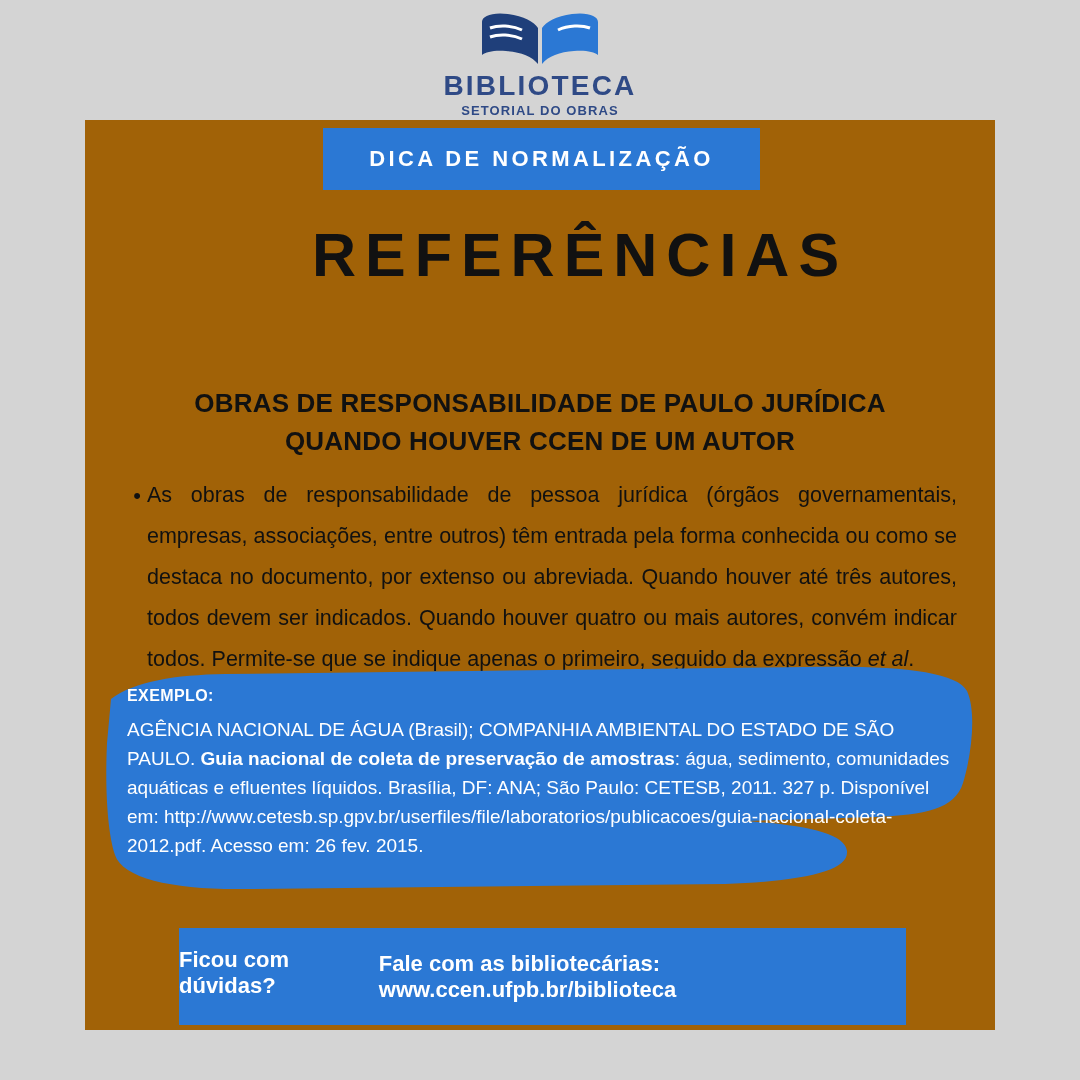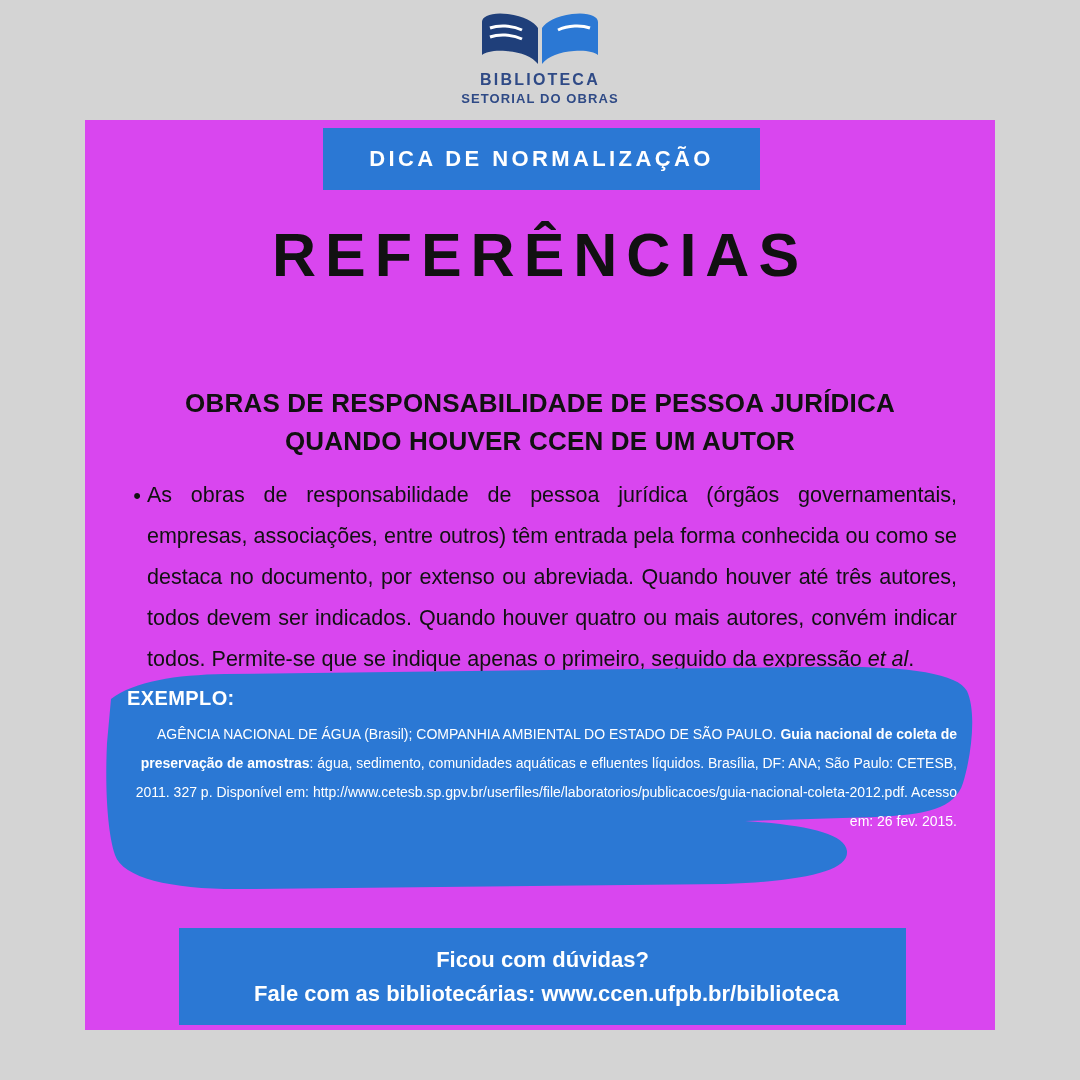--- a/index.html
+++ b/index.html
@@ -27,21 +27,21 @@
     align-items: center;
     justify-content: flex-start;
   }
   .logo-mark {
     width: 132px;
     height: 62px;
     position: relative;
   }
   .logo-mark svg { display: block; }
   .logo-title {
-    font-size: 16px;
+    font-size: 28px;
     font-weight: bold;
     letter-spacing: 2.2px;
     color: #2f4a86;
     margin-top: 2px;
     line-height: 1;
   }
   .logo-sub {
     font-size: 13px;
     font-weight: bold;
     letter-spacing: 1.1px;
@@ -50,21 +50,21 @@
     line-height: 1;
   }
 
   
   .card {
     position: absolute;
     left: 85px;
     top: 120px;
     width: 910px;
     height: 910px;
-    background: #d946ef;
+    background: #a16207;
   }
 
   .banner {
     position: absolute;
     left: 238px;
     top: 8px;
     width: 437px;
     height: 62px;
     background: #2b78d4;
     display: flex;
@@ -82,20 +82,21 @@
     position: absolute;
     left: 0;
     top: 100px;
     width: 910px;
     text-align: center;
     color: #111111;
     font-size: 61px;
     font-weight: bold;
     letter-spacing: 9px;
     line-height: 1.16;
+    padding-left: 40px;
   }
   .headline .l2 { display: block; }
 
   .subhead {
     position: absolute;
     left: 0;
     top: 265px;
     width: 910px;
     text-align: center;
     color: #111111;
@@ -144,44 +145,43 @@
     width: 870px;
     height: 225px;
   }
   .example-inner {
     position: absolute;
     left: 22px;
     top: 22px;
     width: 830px;
   }
   .example-title {
-    font-size: 20px;
+    font-size: 16px;
     font-weight: bold;
     color: #ffffff;
     margin-bottom: 10px;
     letter-spacing: 0.4px;
   }
   .example-body {
-    font-size: 14px;
+    font-size: 19px;
     line-height: 29px;
     color: #ffffff;
-    text-align: right;
   }
   .example-body b { font-weight: bold; }
 
   
   .footer {
     position: absolute;
     left: 94px;
     top: 808px;
     width: 727px;
     height: 97px;
     background: #2b78d4;
     display: flex;
-    flex-direction: column;
+    flex-direction: row;
     align-items: center;
     justify-content: center;
   }
   .footer-l1 {
     color: #ffffff;
     font-size: 22px;
     font-weight: bold;
     margin-bottom: 8px;
   }
   .footer-l2 {
@@ -212,21 +212,21 @@
 
   <div class="banner">
     <span class="banner-text">DICA DE NORMALIZAÇÃO</span>
   </div>
 
   <div class="headline">
     <span>REFERÊNCIAS</span>
   </div>
 
   <div class="subhead">
-    <div>OBRAS DE RESPONSABILIDADE DE PESSOA JURÍDICA</div>
+    <div>OBRAS DE RESPONSABILIDADE DE PAULO JURÍDICA</div>
     <div>QUANDO HOUVER CCEN DE UM AUTOR</div>
   </div>
 
   <div class="body-block">
     <div class="bullet-dot">•</div>
     <div class="bullet-text"><span>As obras de responsabilidade de pessoa jurídica (órgãos governamentais, empresas, associações, entre outros) têm entrada pela forma conhecida ou como se destaca no documento, por extenso ou abreviada. Quando houver até três autores, todos devem ser indicados. Quando houver quatro ou mais autores, convém indicar todos. Permite-se que se indique apenas o primeiro, seguido da expressão </span><i>et al</i><span>.</span></div>
   </div>
 
   <div class="example-wrap">
     <svg class="brush" viewBox="0 0 870 225" preserveAspectRatio="none">

